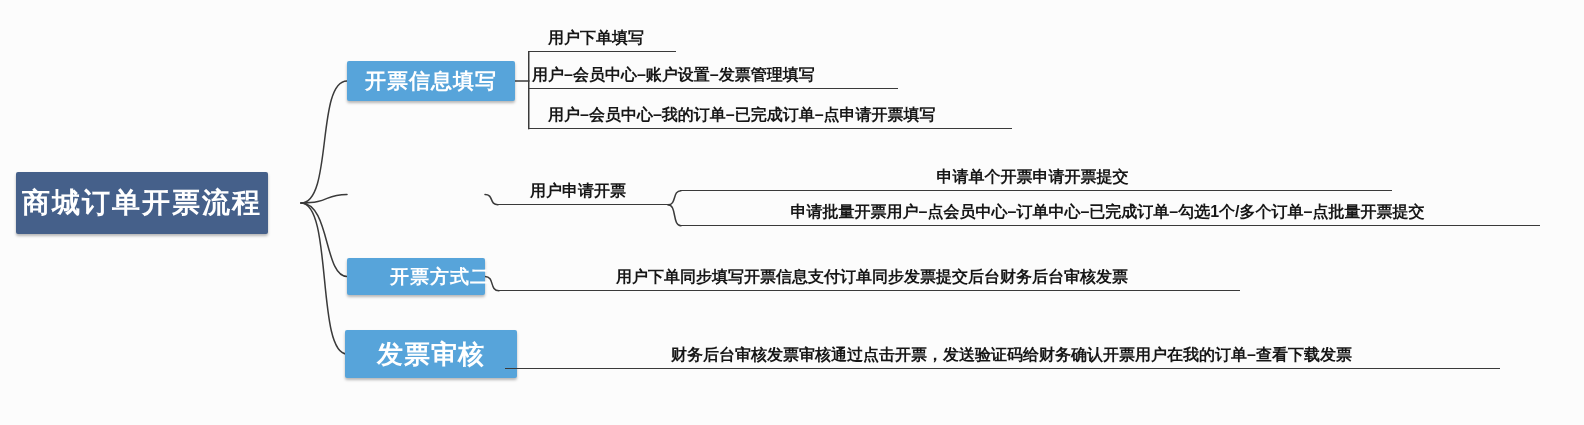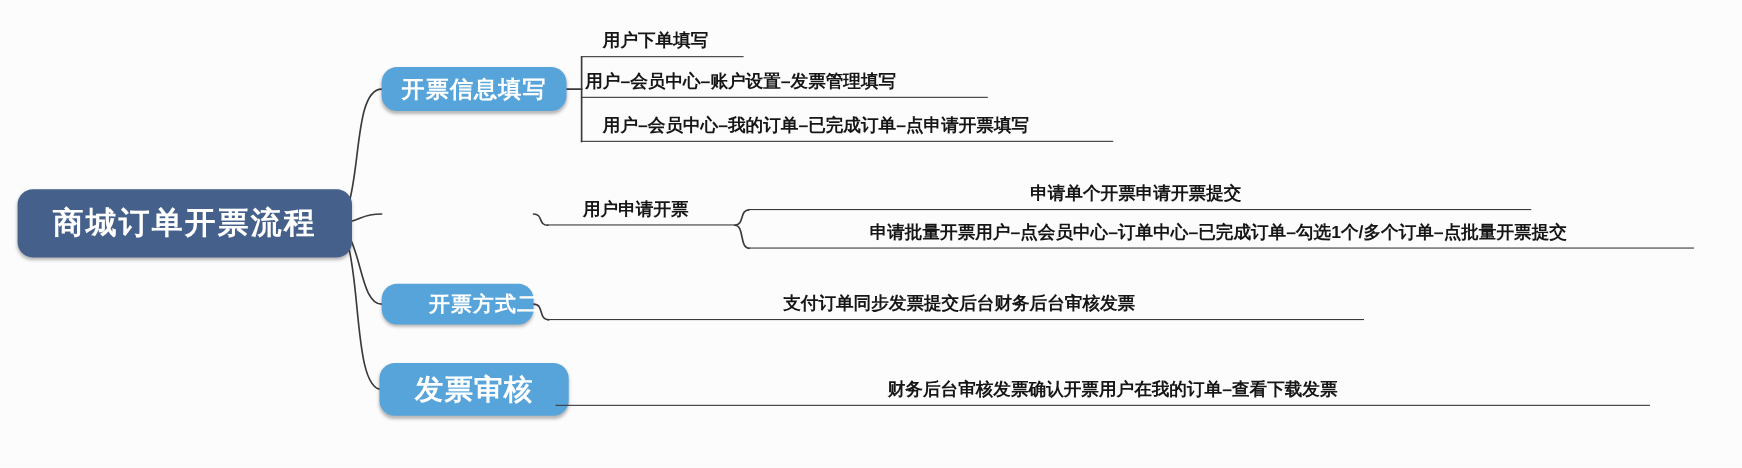--- a/index.html
+++ b/index.html
@@ -13,21 +13,21 @@
   }
   svg.connectors { position: absolute; left: 0; top: 0; }
   .box {
     position: absolute;
     display: flex;
     align-items: center;
     justify-content: center;
     color: #ffffff;
     font-weight: bold;
     background: #57a4da;
-    border-radius: 14px;
+    border-radius: 2px;
     box-shadow: 0 2px 3px rgba(0,0,0,0.28);
     white-space: nowrap;
     letter-spacing: 1px;
     cursor: default;
   }
   .root {
     background: #45608a;
     font-size: 28px;
     letter-spacing: 2px;
   }
@@ -61,21 +61,21 @@
       <path d="M515,81 L529,81"></path>
       <path d="M528.75,51.75 L528.75,128.75"></path>
       <path d="M485,194.5 C494,194.5 489,204.75 498,204.75"></path>
       <path d="M668,204.75 C677,204.75 672,190.75 681,190.75"></path>
       <path d="M668,204.75 C677,204.75 672,225.75 681,225.75"></path>
       <path d="M485,276.5 C495,276.5 489,290.75 499,290.75"></path>
       <path d="M493,354 C504,354 498,368.75 507,368.75"></path>
     </g>
   </svg>
 
-  <div class="box root" style="left:16px; top:172px; width:304px; height:62px;">商城订单开票流程</div>
+  <div class="box root" style="left:16px; top:172px; width:252px; height:62px;">商城订单开票流程</div>
 
   <div class="box" style="left:347px; top:61px; width:168px; height:40px; font-size:21px;">开票信息填写</div>
   <div class="box" style="left:347px; top:258px; width:138px; height:37px; font-size:19px;padding-left:48px;">开票方式二</div>
   <div class="box" style="left:345px; top:330px; width:172px; height:48px; font-size:26px;">发票审核</div>
 
   <div class="leaf" style="left:528px; top:28px; width:148px; padding-left:20px;">用户下单填写</div>
   <div class="leaf" style="left:528px; top:65px; width:370px; padding-left:4px;">用户–会员中心–账户设置–发票管理填写</div>
   <div class="leaf" style="left:528px; top:105px; width:484px; padding-left:20px;">用户–会员中心–我的订单–已完成订单–点申请开票填写</div>
 
   <div class="leaf" style="left:497px; top:181px; width:171px; padding-left:33px;">用户申请开票</div>
@@ -85,23 +85,25 @@
     <span>申请开票提交</span>
   </div>
 
   <div class="leaf leaf-row" style="left:680px; top:202px; width:860px; padding:0 18px 3px 13px;">
     <span>申请批量开票</span>
     <span>用户–点会员中心–订单中心–已完成订单–勾选1个/多个订单–</span>
     <span>点批量开票提交</span>
   </div>
 
   <div class="leaf leaf-row" style="left:497px; top:267px; width:743px; padding:0 14px 3px 21px;">
+    <span>用户下单同步填写开票信息</span>
     <span>支付订单同步发票提交后台</span>
     <span>财务后台审核发票</span>
   </div>
 
   <div class="leaf leaf-row" style="left:505px; top:345px; width:995px; padding:0 10px 3px 28px;">
     <span>财务后台审核发票</span>
+    <span>审核通过点击开票，发送验证码给财务</span>
     <span>确认开票</span>
     <span>用户在我的订单–查看下载发票</span>
   </div>
 
 </div>
 
 </body></html>

